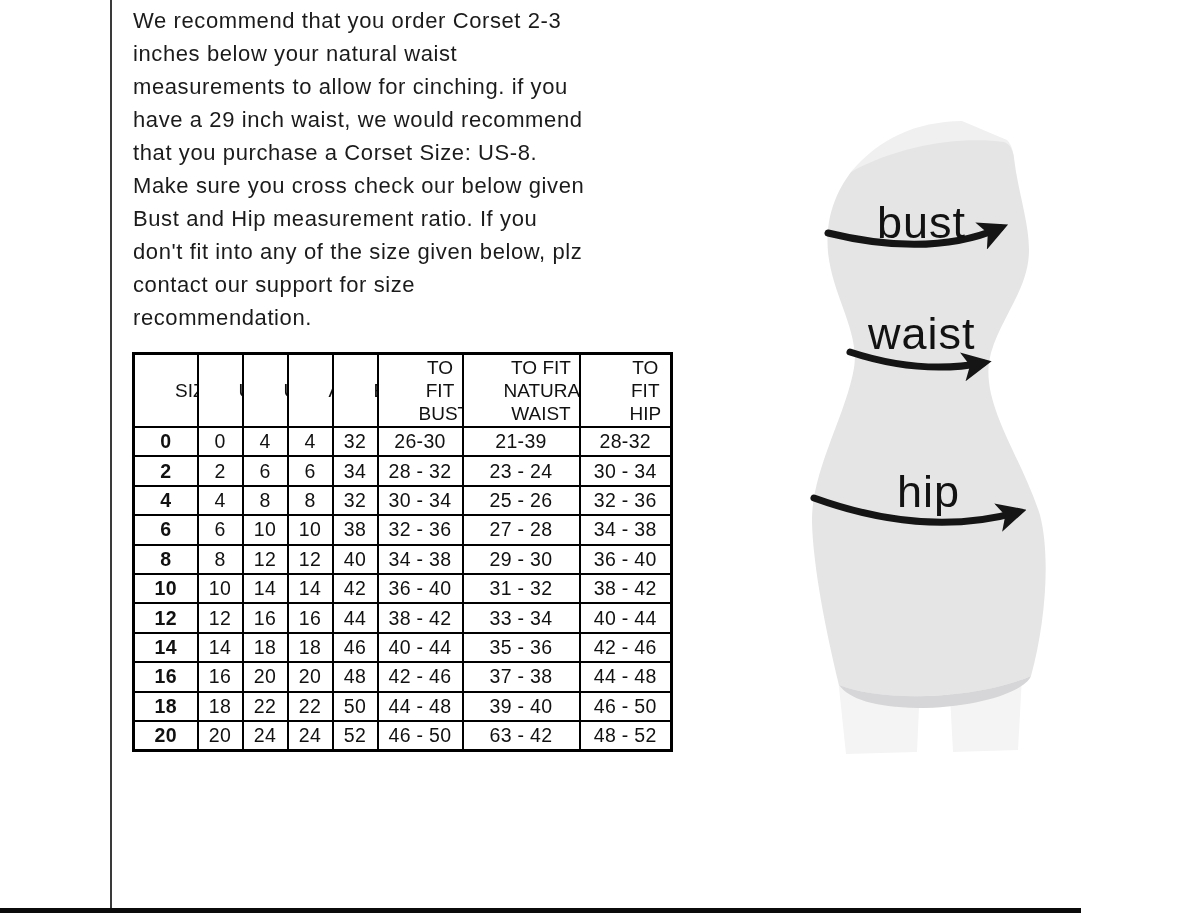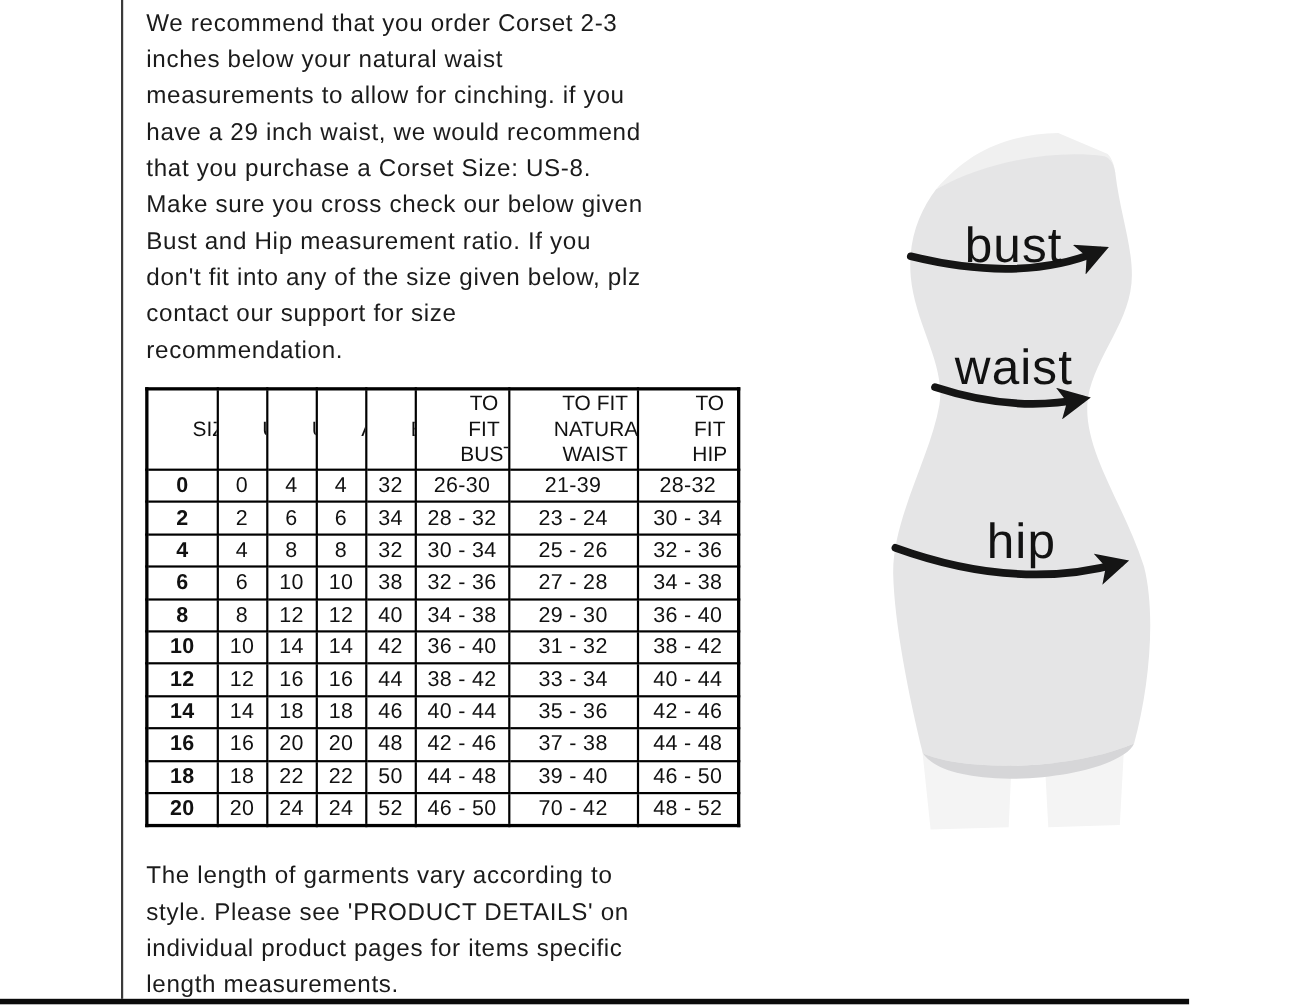--- a/index.html
+++ b/index.html
@@ -183,30 +183,26 @@
           <td>39 - 40</td>
           <td>46 - 50</td>
         </tr>
         <tr>
           <td class="col-size">20</td>
           <td>20</td>
           <td>24</td>
           <td>24</td>
           <td>52</td>
           <td>46 - 50</td>
-          <td>70 - 42</td>
+          <td>63 - 42</td>
           <td>48 - 52</td>
         </tr>
       </tbody>
   </table>
 
-  <div class="para footer">The length of garments vary according to
-style. Please see 'PRODUCT DETAILS'  on
-individual product pages for items specific
-length measurements.</div>
 
   <div class="figure-wrap">
     <svg width="428" height="770" viewBox="758 95 428 770" xmlns="http://www.w3.org/2000/svg">
       <defs>
         <marker id="ah" viewBox="0 0 10 10" refX="7" refY="5" markerWidth="4.2" markerHeight="4.2" orient="auto">
           <path d="M0 0 L10 5 L0 10 L2.5 5 Z" fill="#151515"></path>
         </marker>
       </defs>
 
       <path d="M834 640 L922 640 L917 752 L846 754 Z" fill="#f4f4f4"></path>

